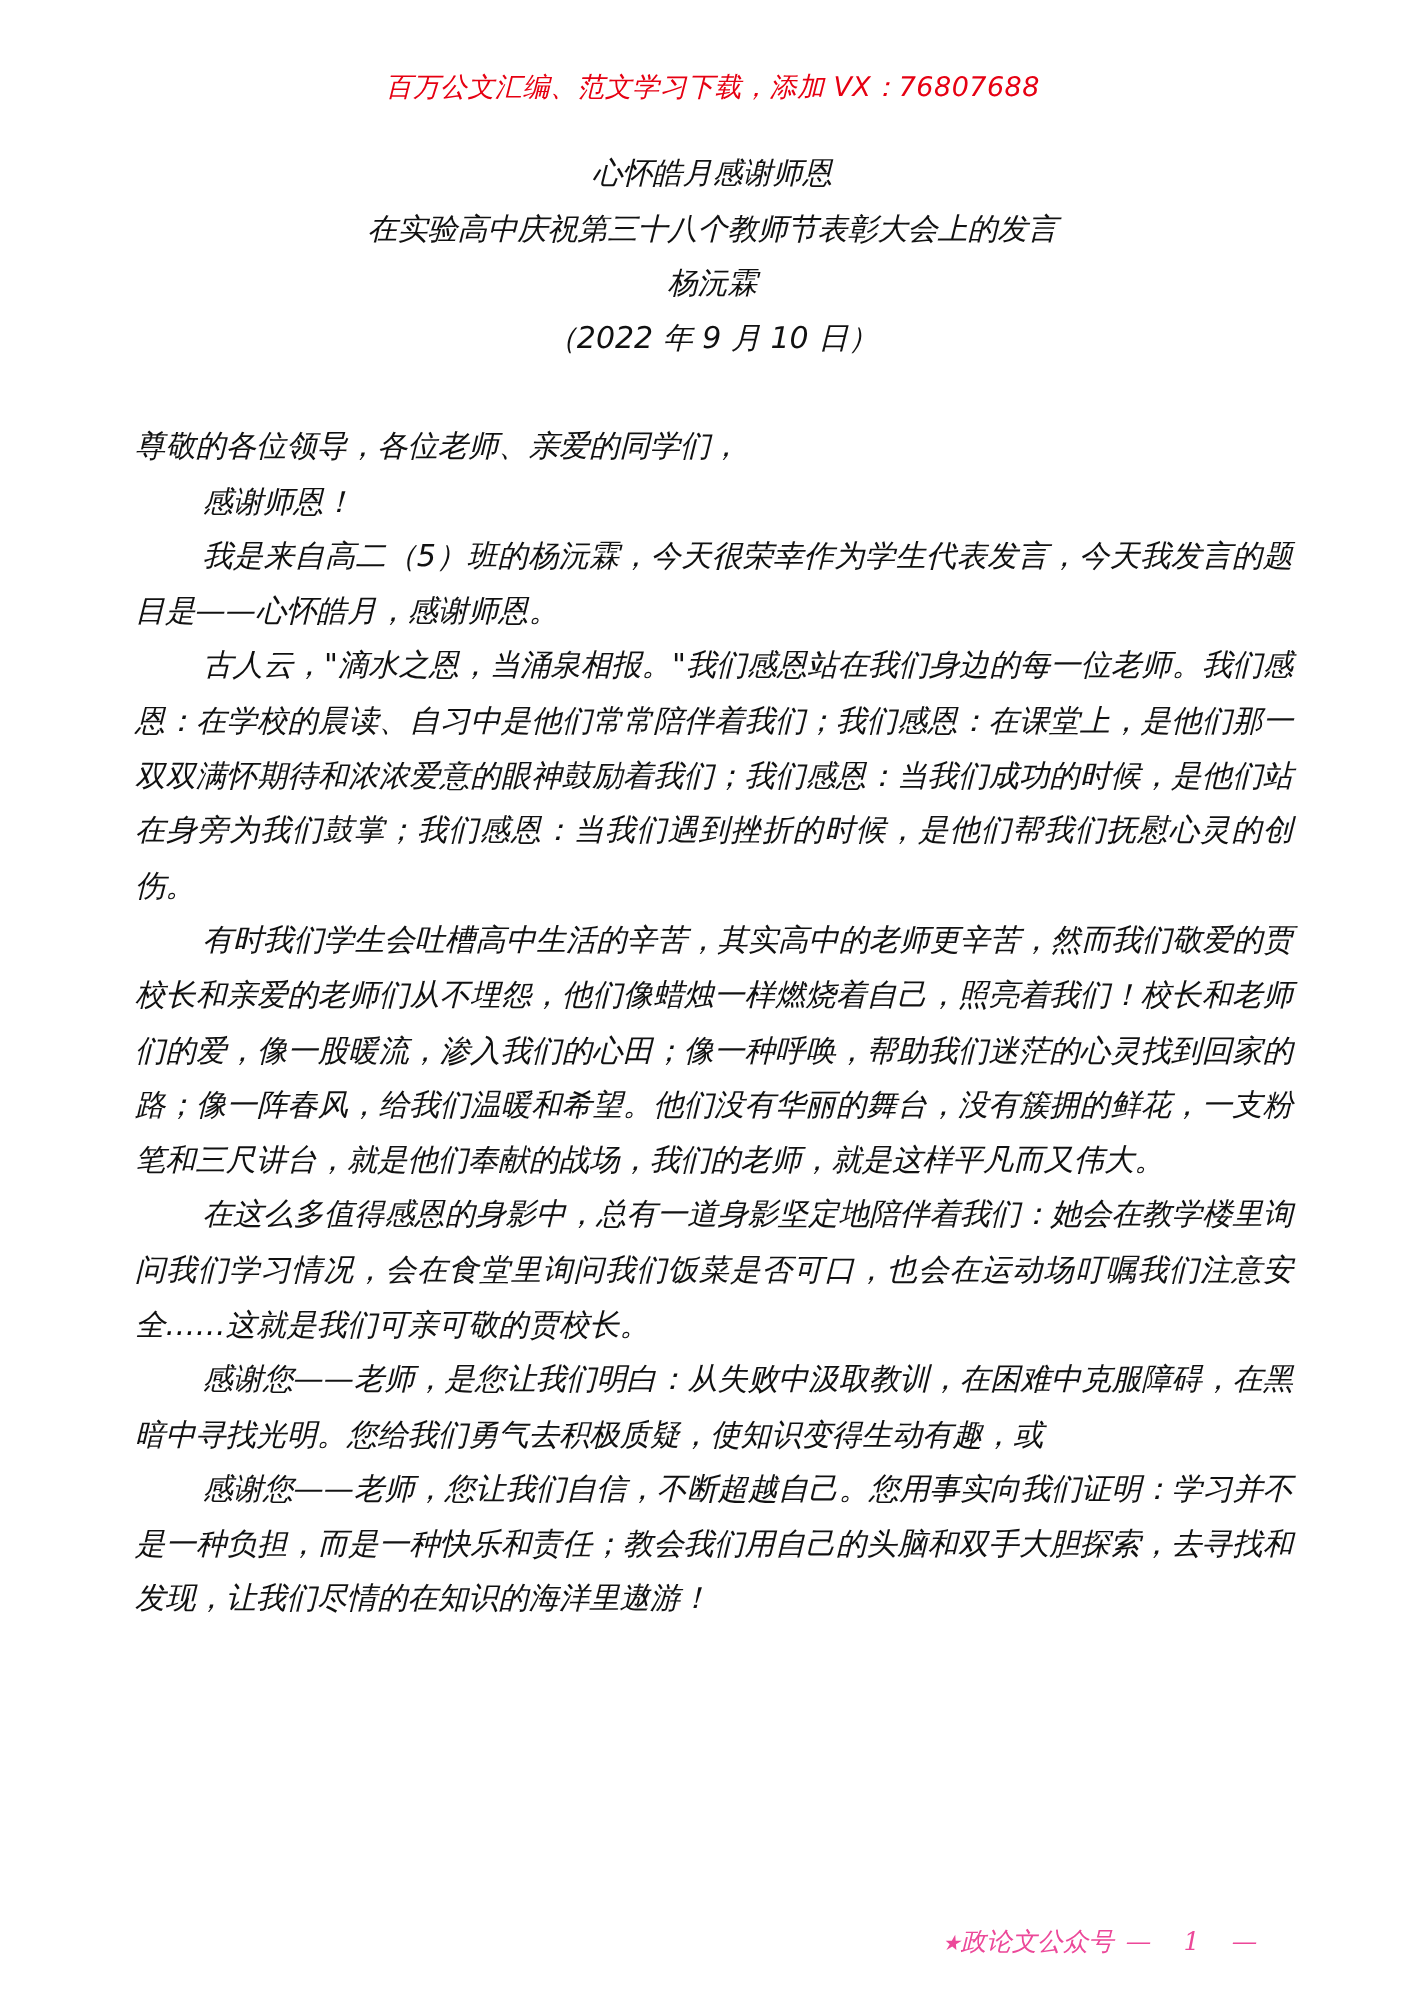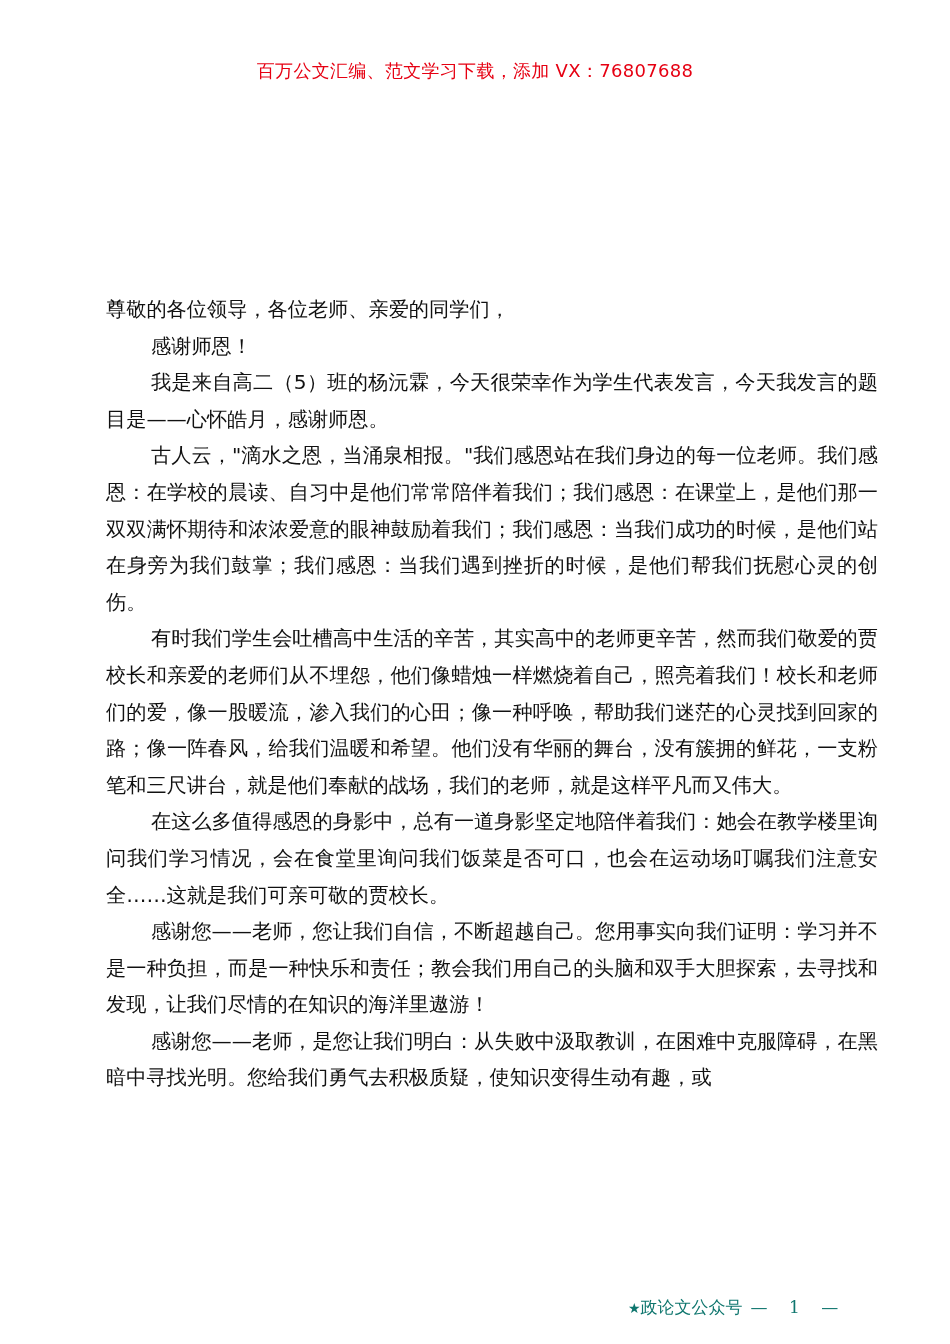--- a/index.html
+++ b/index.html
@@ -10,23 +10,24 @@
     body {
       width: 950px;
       height: 1344px;
       position: relative;
       overflow: hidden;
       font-family: "DejaVu Sans", "Liberation Sans", sans-serif;
       color: #111111;
     }
     .page {
       position: absolute;
-      left: 0; top: 12px;
+      left: 0; top: 0;
       width: 950px;
       height: 1128px;
+      font-style: italic;
     }
     .watermark {
       position: absolute;
       top: 46px;
       left: 0;
       width: 950px;
       text-align: center;
       font-size: 18px;
       line-height: 26px;
       letter-spacing: 0.3px;
@@ -44,64 +45,69 @@
       display: block;
       white-space: nowrap;
     }
     .body-text {
       position: absolute;
       top: 279px;
       left: 90px;
       width: 772px;
       font-size: 20.2px;
       line-height: 36.6px;
-      margin-left: 16px;
     }
     .para {
       margin: 0;
       padding: 0;
       text-align: justify;
       text-justify: inter-character;
       word-break: break-all;
     }
     .para.indent {
       text-indent: 45px;
     }
     .footer {
       position: absolute;
       top: 1283px;
       left: 628px;
       font-family: "DejaVu Serif", "Liberation Serif", serif;
       font-size: 17px;
       line-height: 24px;
-      color: #0f766e;
+      color: #ec4899;
       white-space: nowrap;
     }
     .footer .star { font-size: 14px; }
     .footer .page-num {
       margin-left: 8px;
       letter-spacing: 8px;
     }
   </style>
 </head>
 <body>
 
 <div class="page">
 
   <div class="watermark" style="color:#e60012;">百万公文汇编、范文学习下载，添加 VX：76807688</div>
 
+  <div class="title-block">
+    <span class="title-line">心怀皓月感谢师恩</span>
+    <span class="title-line">在实验高中庆祝第三十八个教师节表彰大会上的发言</span>
+    <span class="title-line">杨沅霖</span>
+    <span class="title-line">（2022 年 9 月 10 日）</span>
+  </div>
 
   <div class="body-text">
     <p class="para">尊敬的各位领导，各位老师、亲爱的同学们，</p>
     <p class="para indent">感谢师恩！</p>
     <p class="para indent">我是来自高二（5）班的杨沅霖，今天很荣幸作为学生代表发言，今天我发言的题目是——心怀皓月，感谢师恩。</p>
     <p class="para indent">古人云，"滴水之恩，当涌泉相报。"我们感恩站在我们身边的每一位老师。我们感恩：在学校的晨读、自习中是他们常常陪伴着我们；我们感恩：在课堂上，是他们那一双双满怀期待和浓浓爱意的眼神鼓励着我们；我们感恩：当我们成功的时候，是他们站在身旁为我们鼓掌；我们感恩：当我们遇到挫折的时候，是他们帮我们抚慰心灵的创伤。</p>
     <p class="para indent">有时我们学生会吐槽高中生活的辛苦，其实高中的老师更辛苦，然而我们敬爱的贾校长和亲爱的老师们从不埋怨，他们像蜡烛一样燃烧着自己，照亮着我们！校长和老师们的爱，像一股暖流，渗入我们的心田；像一种呼唤，帮助我们迷茫的心灵找到回家的路；像一阵春风，给我们温暖和希望。他们没有华丽的舞台，没有簇拥的鲜花，一支粉笔和三尺讲台，就是他们奉献的战场，我们的老师，就是这样平凡而又伟大。</p>
     <p class="para indent">在这么多值得感恩的身影中，总有一道身影坚定地陪伴着我们：她会在教学楼里询问我们学习情况，会在食堂里询问我们饭菜是否可口，也会在运动场叮嘱我们注意安全……这就是我们可亲可敬的贾校长。</p>
+    <p class="para indent">感谢您——老师，是您让我们明白：从失败中汲取教训，在困难中克服障碍，在黑暗中寻找光明。您给我们勇气去积极质疑，使知识变得生动有趣，或</p>
     <p class="para indent">感谢您——老师，您让我们自信，不断超越自己。您用事实向我们证明：学习并不是一种负担，而是一种快乐和责任；教会我们用自己的头脑和双手大胆探索，去寻找和发现，让我们尽情的在知识的海洋里遨游！</p>
-    <p class="para indent">感谢您——老师，是您让我们明白：从失败中汲取教训，在困难中克服障碍，在黑暗中寻找光明。您给我们勇气去积极质疑，使知识变得生动有趣，或</p>
   </div>
 
   <div class="footer">
     <span class="star">★</span><span>政论文公众号</span><span class="page-num">— 1 —</span>
   </div>
 
 </div>
 
 </body></html>

